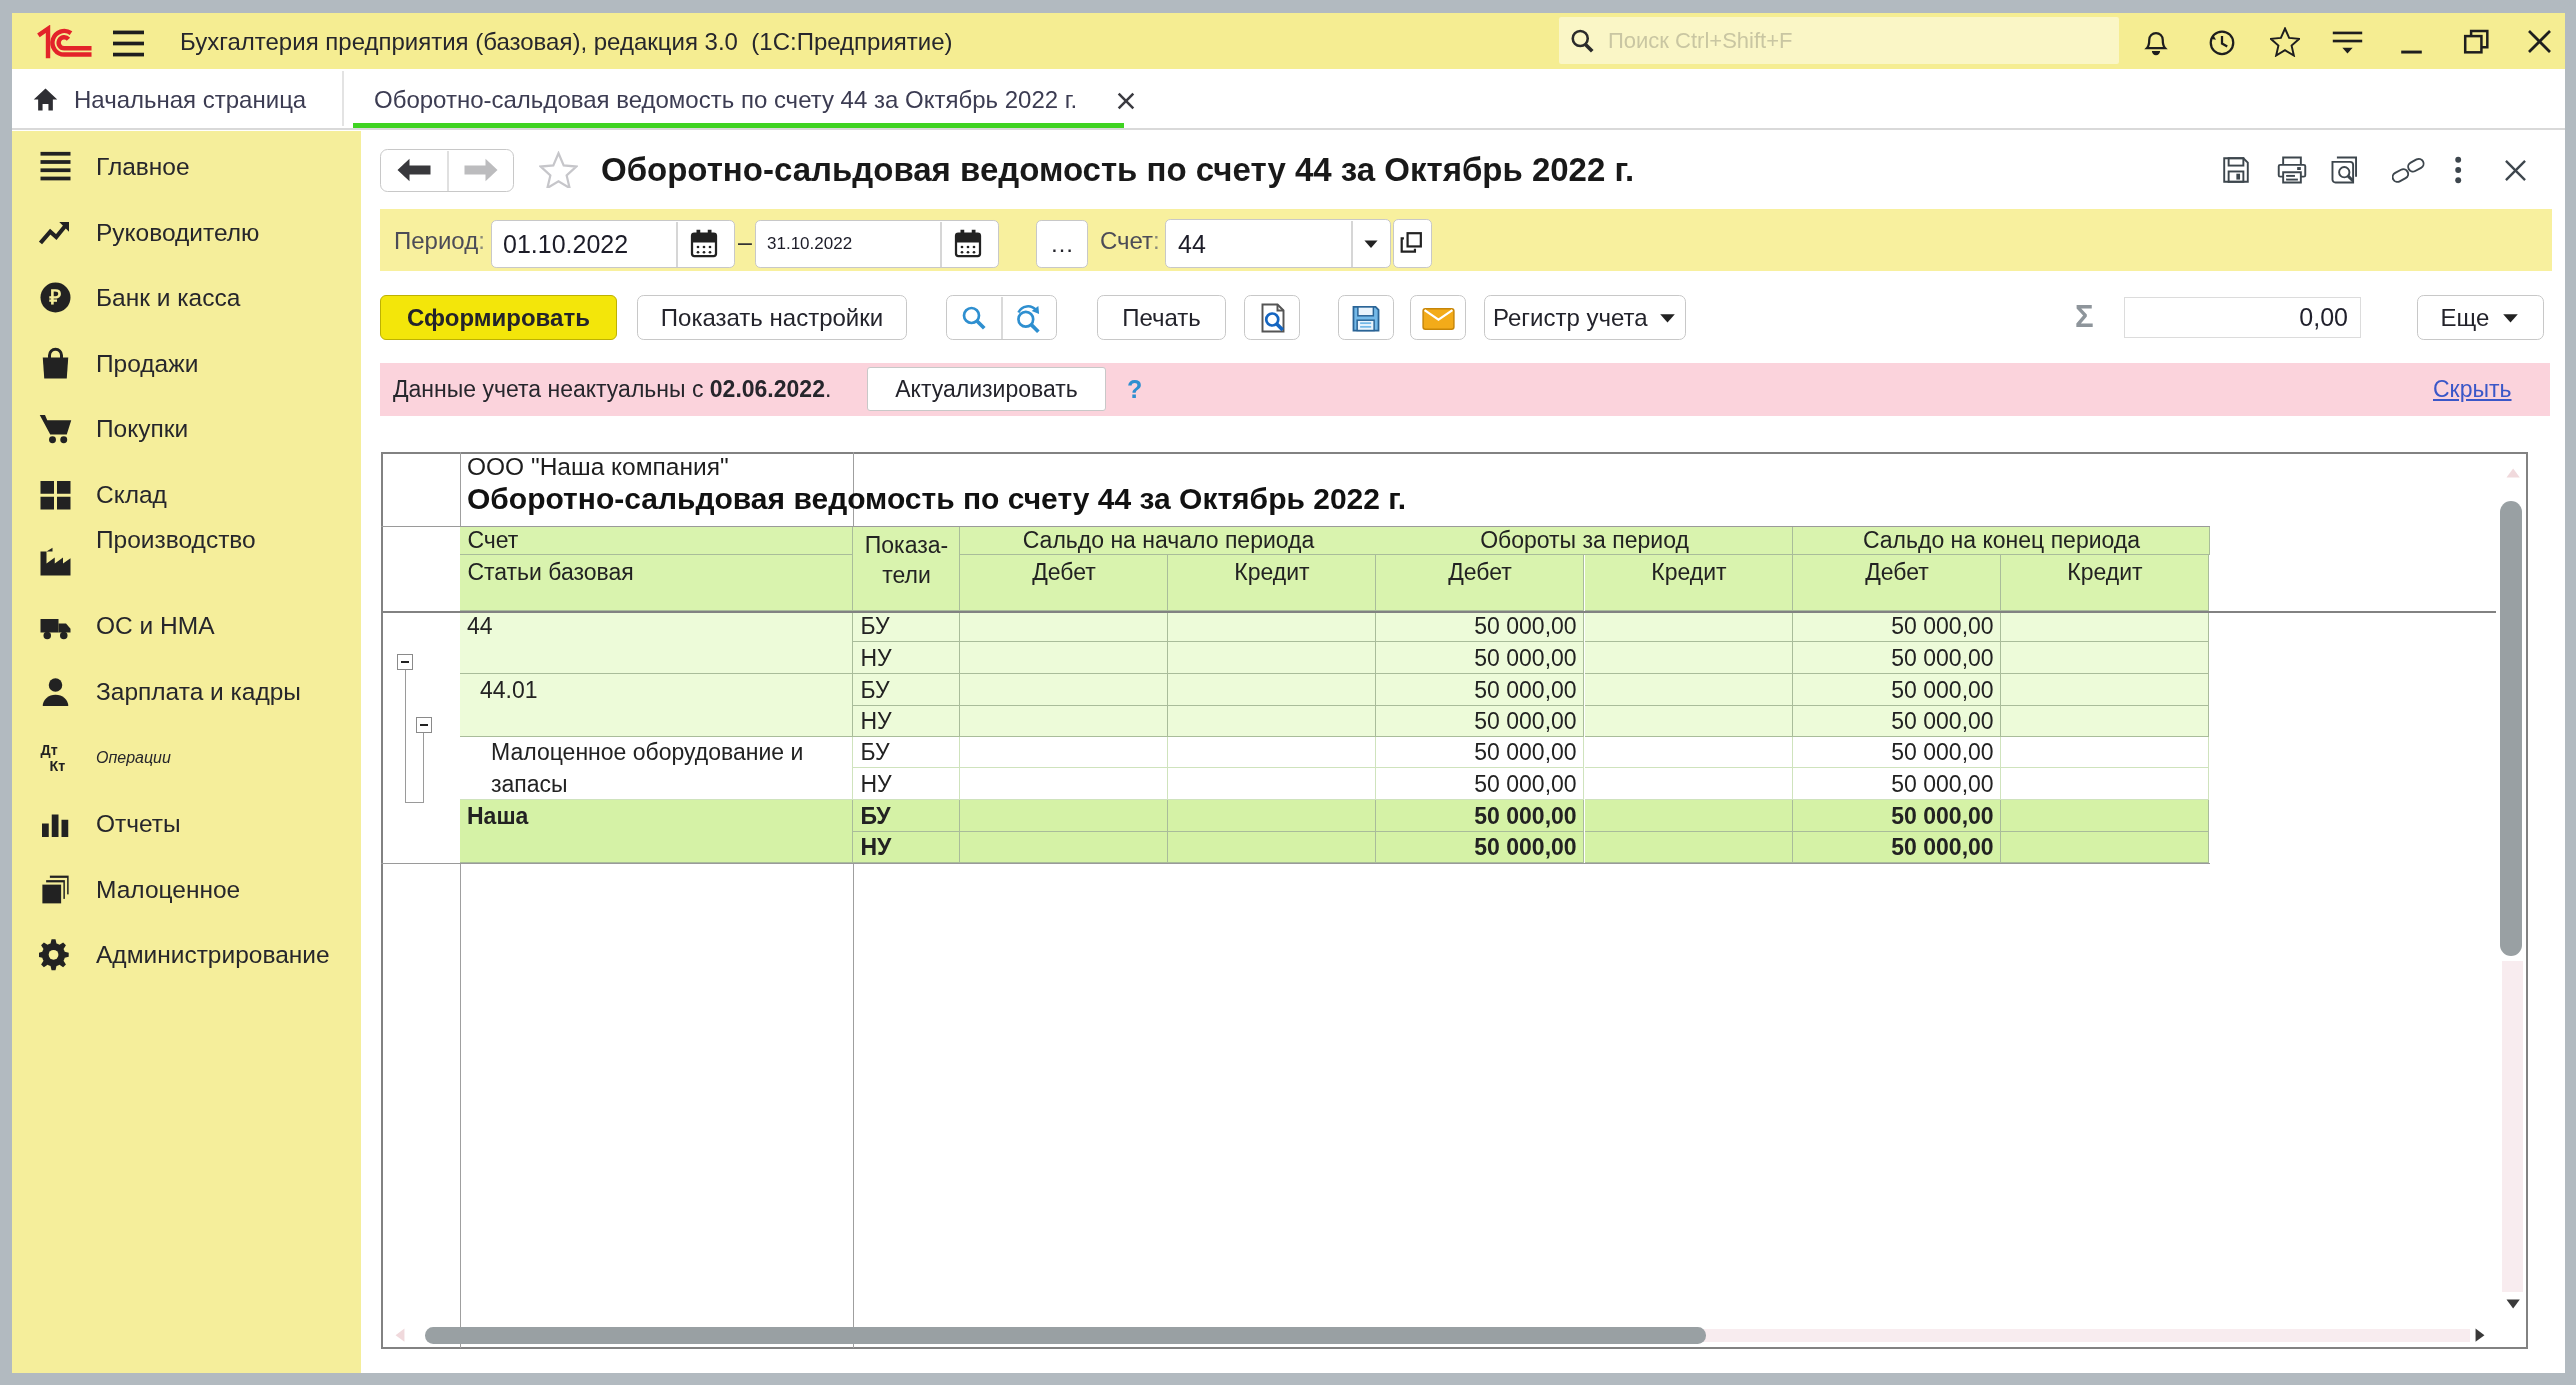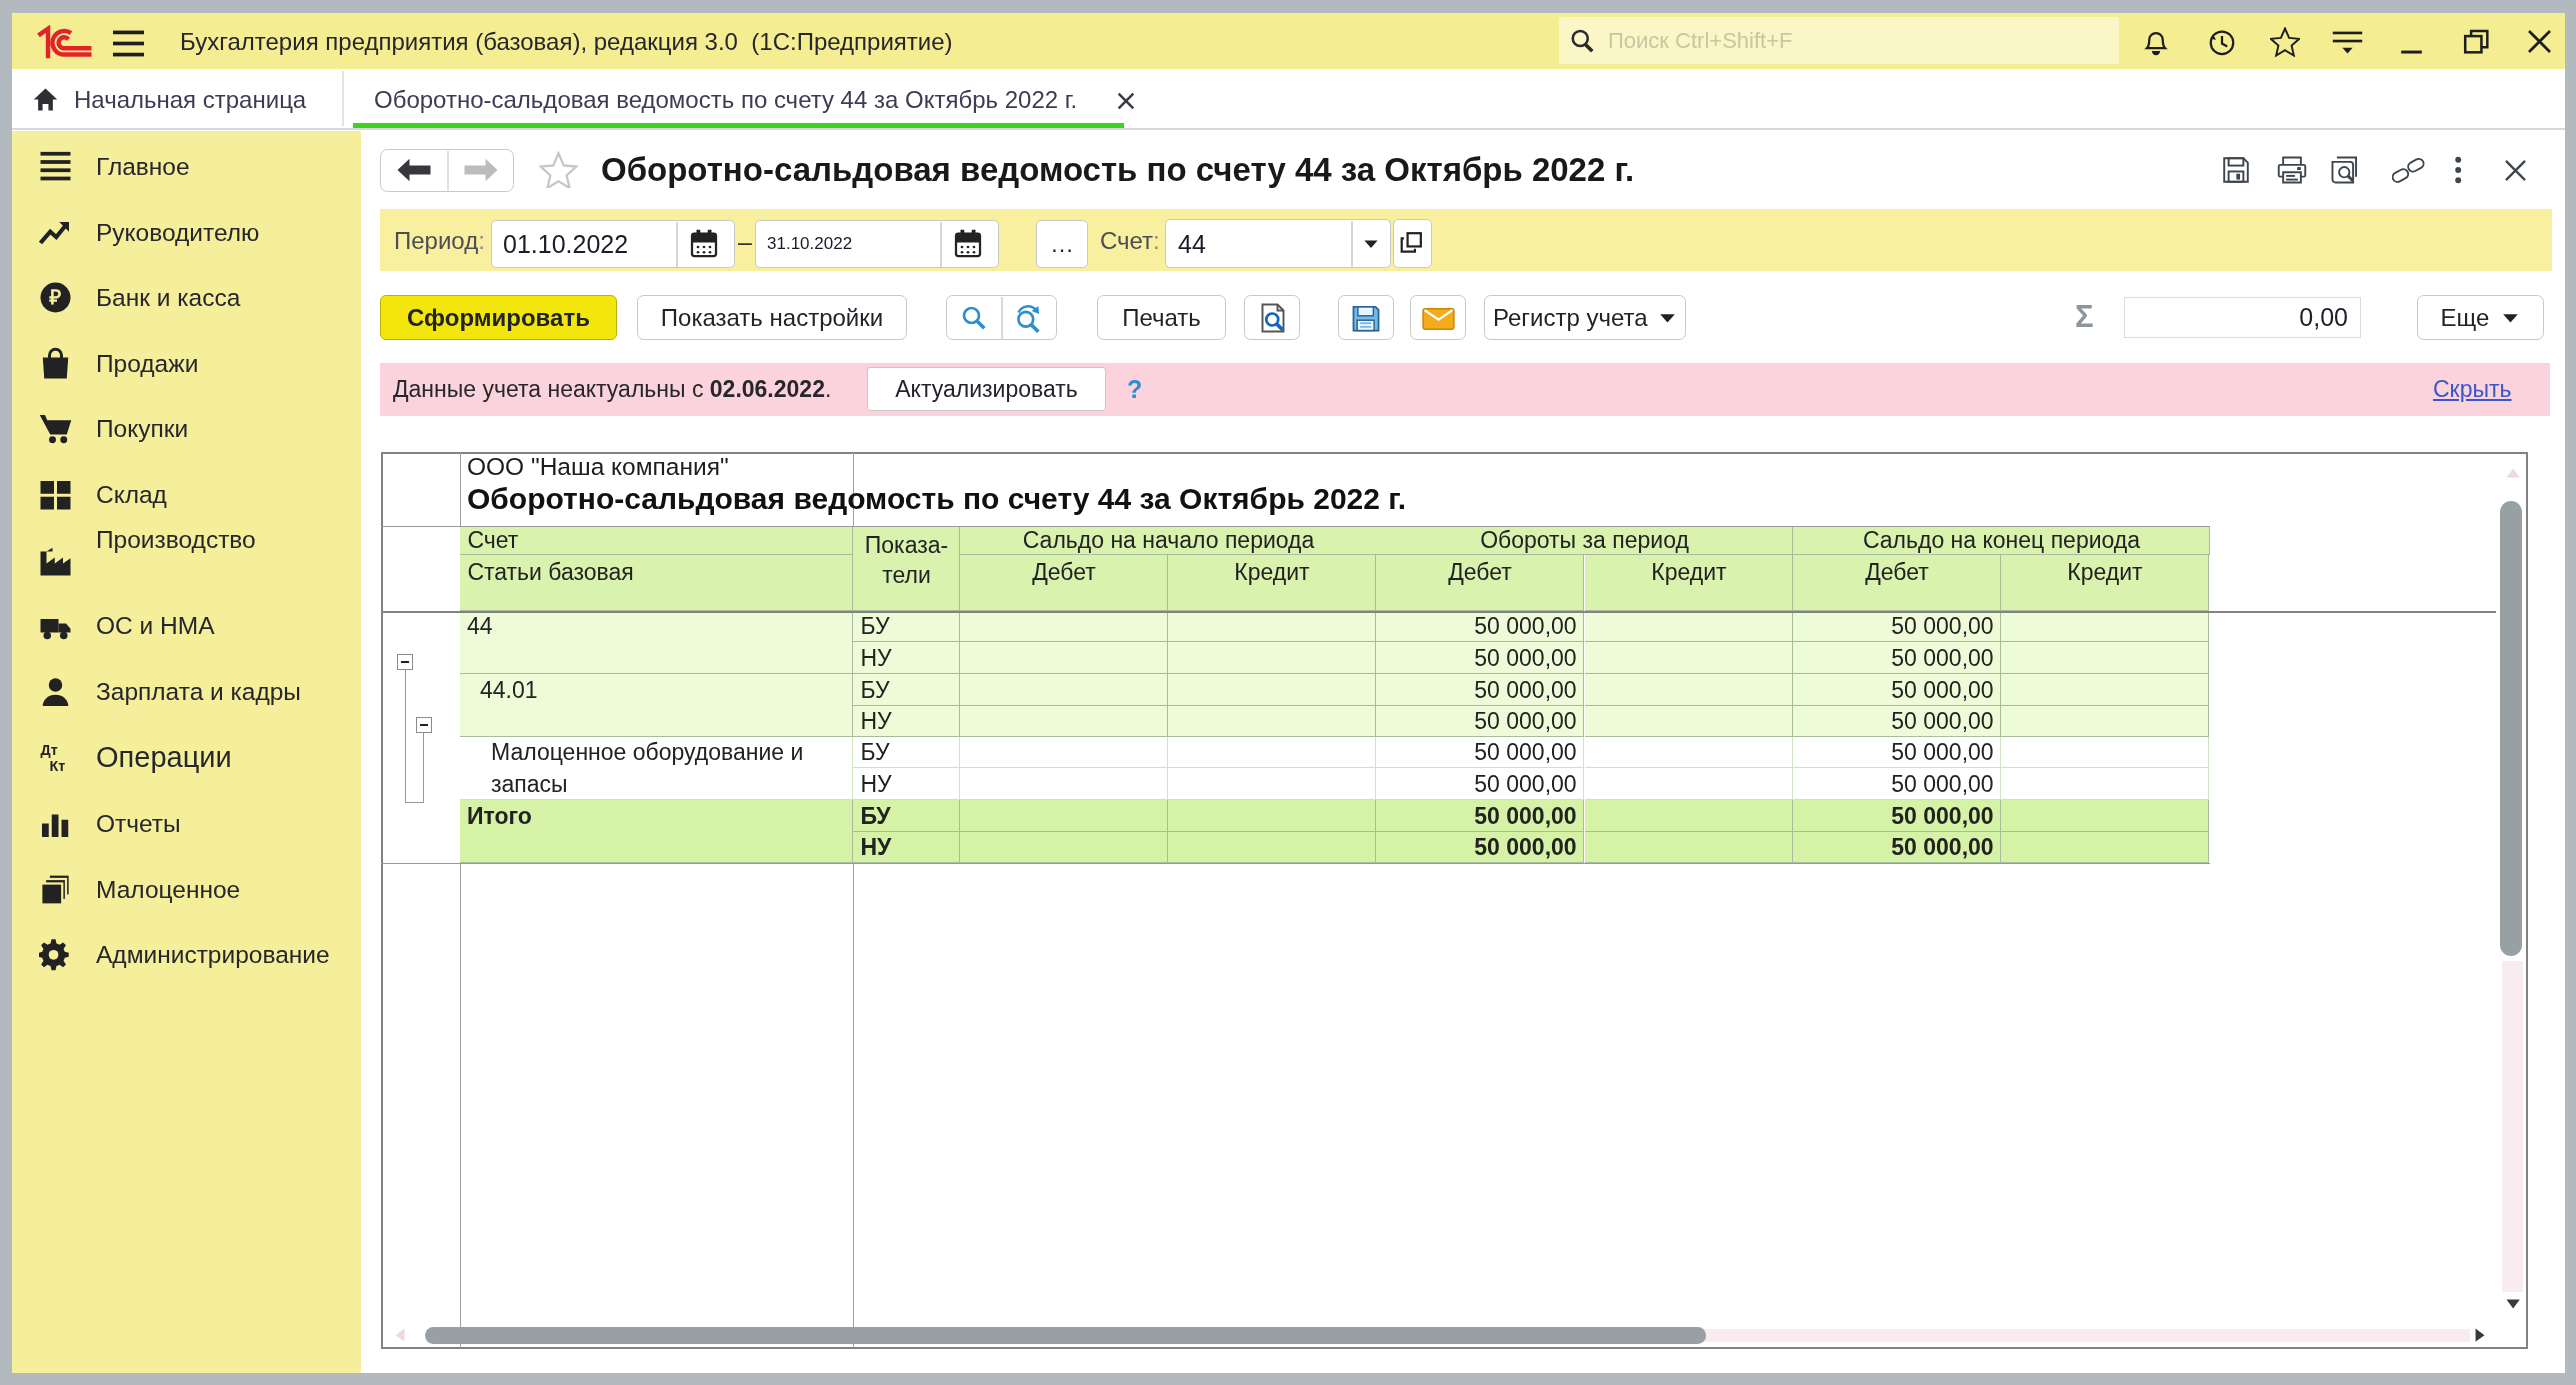--- a/index.html
+++ b/index.html
@@ -137,21 +137,21 @@
 <div class="a" style="left:96px;top:601px;height:49px;display:flex;align-items:center;font-size:24.5px;color:#26262b;white-space:nowrap;">ОС и НМА</div>
 <svg class="a" style="left:39px;top:676px" width="33" height="33" viewBox="0 0 44 44">
     <circle cx="22" cy="12" r="9" fill="#222"></circle>
     <path d="M5,40 a17,15 0 0 1 34,0 Z" fill="#222"></path>
   </svg>
 <div class="a" style="left:96px;top:667px;height:49px;display:flex;align-items:center;font-size:24.5px;color:#26262b;white-space:nowrap;">Зарплата и кадры</div>
 <svg class="a" style="left:39px;top:741px" width="33" height="33" viewBox="0 0 44 44">
     <text x="2" y="18" font-size="19" font-weight="bold" fill="#222" font-family="Liberation Sans">Дт</text>
     <text x="14" y="40" font-size="19" font-weight="bold" fill="#222" font-family="Liberation Sans">Кт</text>
   </svg>
-<div class="a" style="left:96px;top:733px;height:49px;display:flex;align-items:center;font-size:29px;color:#26262b;white-space:nowrap;">Операции</div>
+<div class="a" style="left:96px;top:733px;height:49px;display:flex;align-items:center;font-size:16px;color:#26262b;white-space:nowrap;font-style:italic;">Операции</div>
 <svg class="a" style="left:39px;top:807px" width="33" height="33" viewBox="0 0 44 44">
     <g fill="#222">
       <rect x="4" y="22" width="9" height="18"></rect>
       <rect x="17" y="10" width="9" height="30"></rect>
       <rect x="30" y="17" width="9" height="23"></rect>
     </g>
   </svg>
 <div class="a" style="left:96px;top:799px;height:49px;display:flex;align-items:center;font-size:24.5px;color:#26262b;white-space:nowrap;">Отчеты</div>
 <svg class="a" style="left:39px;top:873px" width="33" height="33" viewBox="0 0 44 44">
     <g fill="#222" stroke="#f5ee9b" stroke-width="3">
@@ -435,21 +435,21 @@
 <div class="cell" style="left:1376px;top:706px;width:208px;height:31px;justify-content:flex-end;padding-right:7.4px;font-size:23px;color:#222">50&nbsp;000,00</div>
 <div class="cell" style="left:1793px;top:706px;width:208px;height:31px;justify-content:flex-end;padding-right:7.4px;font-size:23px;color:#222">50&nbsp;000,00</div>
 <div class="cell" style="left:491px;top:737px;width:360px;height:31px;">Малоценное оборудование и</div>
 <div class="cell" style="left:853px;top:737px;width:107px;height:31px;justify-content:flex-start;padding-left:7.4px;font-size:23px;color:#222">БУ</div>
 <div class="cell" style="left:1376px;top:737px;width:208px;height:31px;justify-content:flex-end;padding-right:7.4px;font-size:23px;color:#222">50&nbsp;000,00</div>
 <div class="cell" style="left:1793px;top:737px;width:208px;height:31px;justify-content:flex-end;padding-right:7.4px;font-size:23px;color:#222">50&nbsp;000,00</div>
 <div class="cell" style="left:491px;top:768px;width:360px;height:32px;">запасы</div>
 <div class="cell" style="left:853px;top:768px;width:107px;height:32px;justify-content:flex-start;padding-left:7.4px;font-size:23px;color:#222">НУ</div>
 <div class="cell" style="left:1376px;top:768px;width:208px;height:32px;justify-content:flex-end;padding-right:7.4px;font-size:23px;color:#222">50&nbsp;000,00</div>
 <div class="cell" style="left:1793px;top:768px;width:208px;height:32px;justify-content:flex-end;padding-right:7.4px;font-size:23px;color:#222">50&nbsp;000,00</div>
-<div class="cell" style="left:467px;top:800px;width:384px;height:32px;font-weight:bold;">Итого</div>
+<div class="cell" style="left:467px;top:800px;width:384px;height:32px;font-weight:bold;">Наша</div>
 <div class="cell" style="left:853px;top:800px;width:107px;height:32px;justify-content:flex-start;padding-left:7.4px;font-weight:bold;font-size:23px;color:#222">БУ</div>
 <div class="cell" style="left:1376px;top:800px;width:208px;height:32px;justify-content:flex-end;padding-right:7.4px;font-weight:bold;font-size:23px;color:#222">50&nbsp;000,00</div>
 <div class="cell" style="left:1793px;top:800px;width:208px;height:32px;justify-content:flex-end;padding-right:7.4px;font-weight:bold;font-size:23px;color:#222">50&nbsp;000,00</div>
 <div class="cell" style="left:853px;top:832px;width:107px;height:31px;justify-content:flex-start;padding-left:7.4px;font-weight:bold;font-size:23px;color:#222">НУ</div>
 <div class="cell" style="left:1376px;top:832px;width:208px;height:31px;justify-content:flex-end;padding-right:7.4px;font-weight:bold;font-size:23px;color:#222">50&nbsp;000,00</div>
 <div class="cell" style="left:1793px;top:832px;width:208px;height:31px;justify-content:flex-end;padding-right:7.4px;font-weight:bold;font-size:23px;color:#222">50&nbsp;000,00</div>
 <div class="a" style="left:381px;top:611px;width:2115px;height:1.5px;background:#828282;"></div>
 <div class="a" style="left:381px;top:526px;width:1829px;height:0.7px;background:#9a9a9a;"></div>
 <div class="a" style="left:381px;top:863px;width:1829px;height:0.7px;background:#9a9a9a;"></div>
 <div class="a" style="left:405px;top:669px;width:0.7px;height:133px;background:#9a9a9a;"></div>

